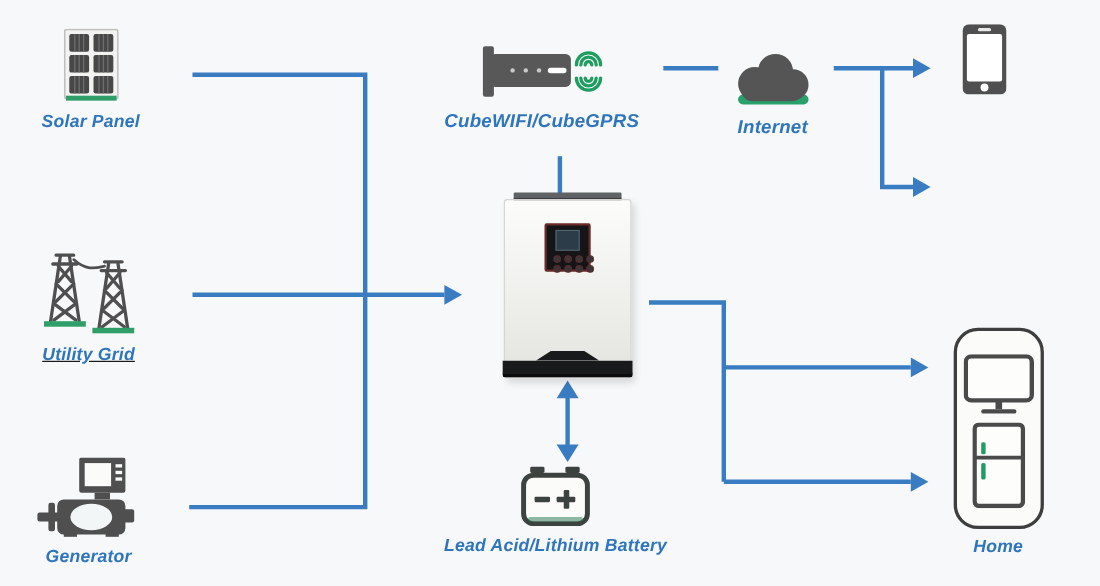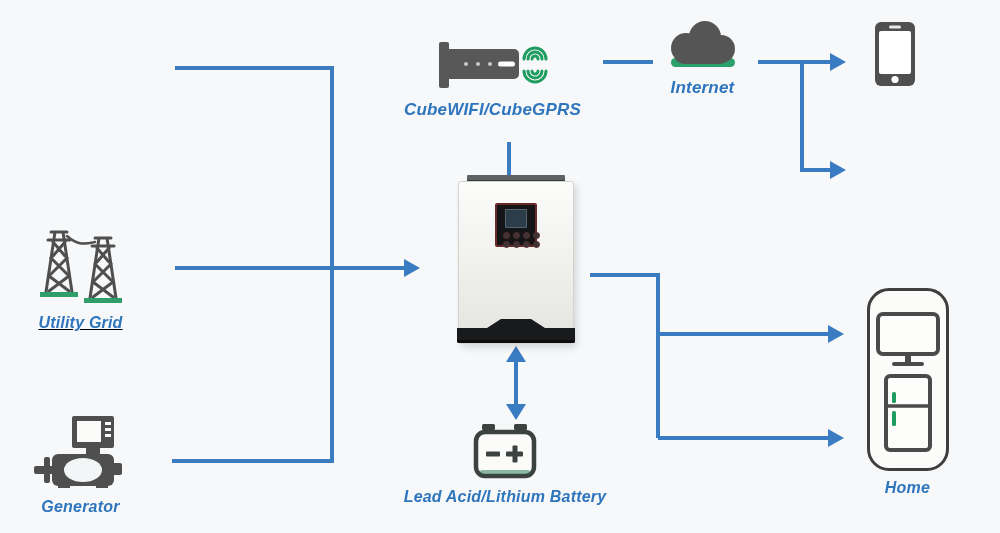--- a/index.html
+++ b/index.html
@@ -68,20 +68,40 @@
       <polygon points="404,259 404,277 420,268"></polygon>
       <polygon points="830,53 830,71 846,62"></polygon>
       <polygon points="830,161 830,179 846,170"></polygon>
       <polygon points="828,325 828,343 844,334"></polygon>
       <polygon points="828,429 828,447 844,438"></polygon>
       <polygon points="506,362 526,362 516,346"></polygon>
       <polygon points="506,404 526,404 516,420"></polygon>
     </g>
   </svg>
 
+  <div class="node" style="left:20px;top:26px;width:125px;">
+    <svg width="50" height="68" viewBox="0 0 50 68">
+      <rect x="0.8" y="0.8" width="48.4" height="63" rx="2" fill="#f2f2f0" stroke="#bfbfbd" stroke-width="1.5"></rect>
+      <rect x="2" y="61" width="46" height="4.5" fill="#2f9e68"></rect>
+      <g fill="#474747">
+        <rect x="5" y="5" width="18" height="16" rx="2"></rect>
+          <rect x="27" y="5" width="18" height="16" rx="2"></rect>
+        <rect x="5" y="24" width="18" height="16" rx="2"></rect>
+          <rect x="27" y="24" width="18" height="16" rx="2"></rect>
+        <rect x="5" y="43" width="18" height="16" rx="2"></rect>
+          <rect x="27" y="43" width="18" height="16" rx="2"></rect>
+      </g>
+      <g stroke="#6e6e6e" stroke-width="1.2">
+        <path d="M10,5 V21 M14,5 V21 M18,5 V21 M32,5 V21 M36,5 V21 M40,5 V21"></path>
+        <path d="M10,24 V40 M14,24 V40 M18,24 V40 M32,24 V40 M36,24 V40 M40,24 V40"></path>
+        <path d="M10,43 V59 M14,43 V59 M18,43 V59 M32,43 V59 M36,43 V59 M40,43 V59"></path>
+      </g>
+    </svg>
+    <span class="lbl">Solar Panel</span>
+  </div>
 
   <div class="node" style="left:18px;top:224px;width:125px;text-decoration:underline;">
     <svg width="86" height="82" viewBox="0 0 86 82">
       <g stroke="#4f4f4f" stroke-width="3" fill="none" stroke-linecap="round">
 
         <path d="M17,8 L8,68 M25,8 L34,68 M13,8 H29 M10,16 H32"></path>
         <path d="M15,18 L27,32 M27,18 L15,32 M13,34 L29,50 M29,34 L13,50 M11,52 L31,67 M31,52 L11,67"></path>
 
         <path d="M61,14 L52,74 M69,14 L78,74 M57,14 H73 M54,22 H76"></path>
         <path d="M59,24 L71,38 M71,24 L59,38 M57,40 L73,56 M73,40 L57,56 M55,58 L75,73 M75,58 L55,73"></path>
@@ -134,21 +154,21 @@
         <path d="M96,19 A7,7 0 0 1 110,19"></path>
         <path d="M100,19 A3,3 0 0 1 106,19"></path>
         <path d="M92,31 A11,11 0 0 0 114,31"></path>
         <path d="M96,31 A7,7 0 0 0 110,31"></path>
         <path d="M100,31 A3,3 0 0 0 106,31"></path>
       </g>
     </svg>
     <span class="lbl" style="font-size:17px">CubeWIFI/CubeGPRS</span>
   </div>
 
-  <div class="node" style="left:650px;top:16px;width:105px;text-align:center;">
+  <div class="node" style="left:650px;top:44px;width:105px;text-align:center;">
     <svg width="78" height="54" viewBox="0 0 78 54">
       <rect x="7" y="42" width="64" height="9" rx="4.5" fill="#2aa06a"></rect>
       <g fill="#555555">
         <circle cx="22" cy="32" r="15"></circle>
         <circle cx="41" cy="21" r="16"></circle>
         <circle cx="57" cy="33" r="14"></circle>
         <rect x="10" y="28" width="56" height="20" rx="10"></rect>
       </g>
     </svg>
     <span class="lbl" style="font-size:17px">Internet</span>
@@ -193,21 +213,21 @@
       </g>
       <rect x="3" y="8" width="58" height="44" rx="9" fill="#fbfbf9" stroke="#3c423f" stroke-width="4.5"></rect>
       <rect x="7" y="46" width="50" height="4" rx="2" fill="#2f7f5c" opacity="0.55"></rect>
       <rect x="13" y="27.5" width="14" height="5" rx="1" fill="#3c423f"></rect>
       <rect x="33" y="27.5" width="17" height="5" rx="1" fill="#3c423f"></rect>
       <rect x="39.5" y="21.5" width="5" height="17" rx="1" fill="#3c423f"></rect>
     </svg>
     <span class="lbl">Lead Acid/Lithium Battery</span>
   </div>
 
-  <div class="node" style="left:845px;top:288px;width:125px;">
+  <div class="node" style="left:845px;top:298px;width:125px;">
     <div class="home-box">
       <svg width="64" height="56" viewBox="0 0 64 56">
         <rect x="2" y="2" width="60" height="40" rx="5" fill="#fdfdfc" stroke="#4a4a4a" stroke-width="4"></rect>
         <rect x="29" y="42" width="6" height="8" fill="#4a4a4a"></rect>
         <rect x="16" y="50" width="32" height="4" rx="2" fill="#4a4a4a"></rect>
       </svg>
       <svg width="48" height="78" viewBox="0 0 48 78">
         <rect x="2" y="2" width="44" height="74" rx="4" fill="#fdfdfc" stroke="#4a4a4a" stroke-width="4"></rect>
         <line x1="3" y1="32" x2="45" y2="32" stroke="#4a4a4a" stroke-width="3.5"></line>
         <rect x="8" y="18" width="4" height="11" rx="1.5" fill="#1f9d61"></rect>

